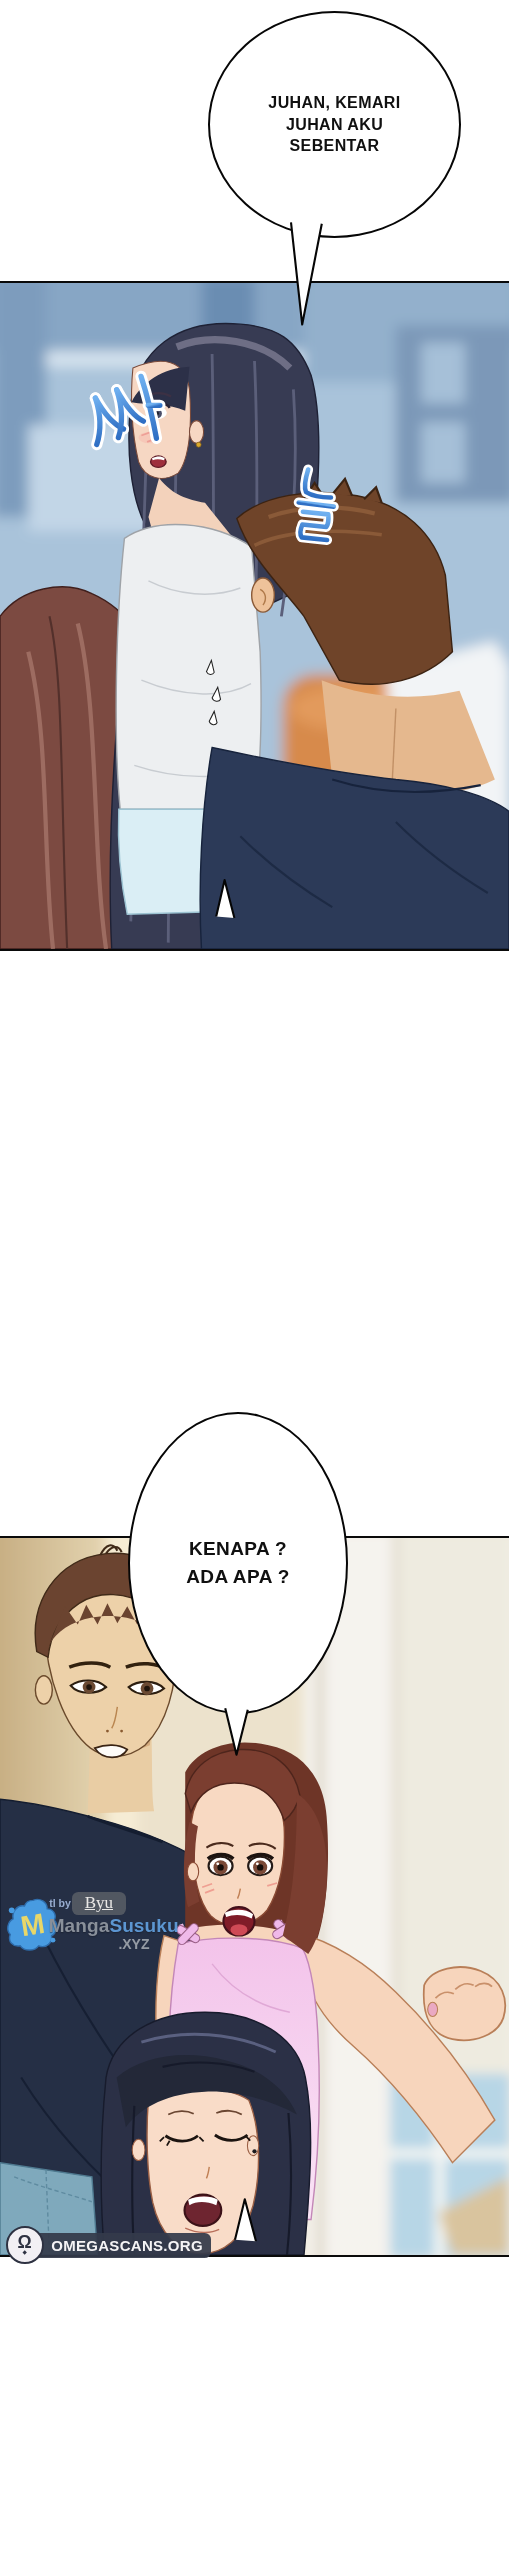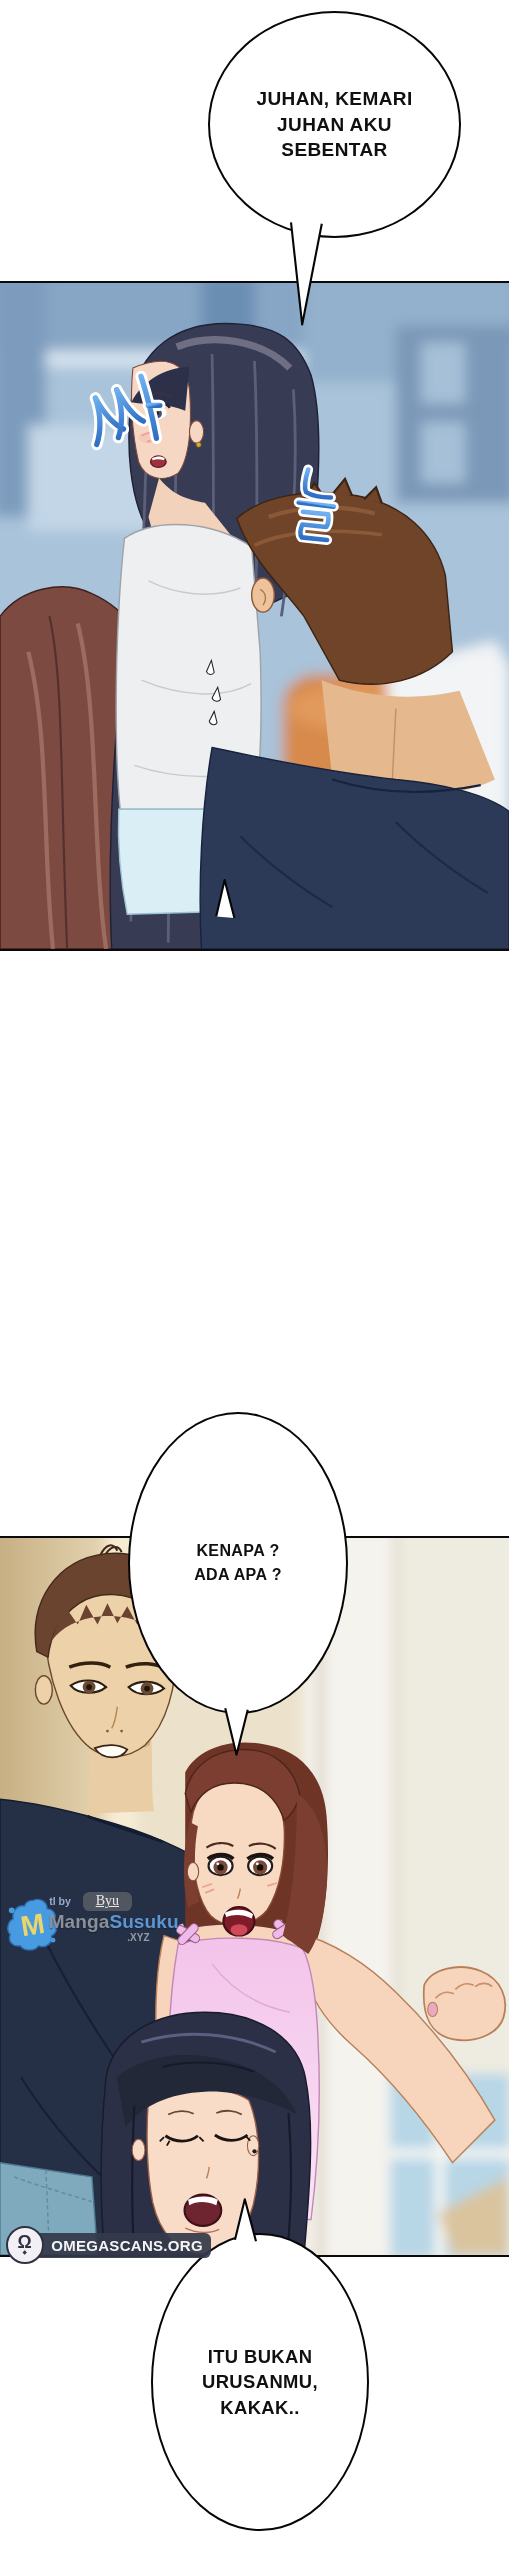--- a/index.html
+++ b/index.html
@@ -11,43 +11,43 @@
          border-top:2.8px solid #0a0a0a;border-bottom:2.8px solid #0a0a0a;background:#9db8d0;z-index:1;}
   #panel1{top:281px;height:670px;}
   #panel2{top:1536px;height:721px;background:#ece2cc;}
   .panel svg{display:block;width:100%;height:100%;}
 
   
   .bubble{position:absolute;background:#ffffff;border:2.1px solid #060606;border-radius:50%;
           display:flex;flex-direction:column;align-items:center;justify-content:center;
           z-index:5;font-weight:bold;text-align:center;color:#101010;letter-spacing:0.4px;}
   .bubble .ln{display:block;white-space:nowrap;}
-  #bubble-1{left:208px;top:10.6px;width:249px;height:223px;font-size:19px;line-height:1.32;}
+  #bubble-1{left:208px;top:10.6px;width:249px;height:223px;font-size:16px;line-height:1.32;}
   #bubble-2{left:146px;top:911px;width:140px;height:197px;font-size:20.5px;}
-  #bubble-3{left:128px;top:1412px;width:216px;height:298px;font-size:16px;line-height:1.5;}
+  #bubble-3{left:128px;top:1412px;width:216px;height:298px;font-size:19px;line-height:1.5;}
   #bubble-4{left:151px;top:2233px;width:214px;height:294px;font-size:18.4px;line-height:1.38;}
   .tail{position:absolute;z-index:6;overflow:visible;}
   #tail-1{left:284px;top:216px;}
   #tail-2{left:212px;top:877px;}
   #tail-3{left:221px;top:1704px;}
   #tail-4{left:229px;top:2195px;}
 
   
   #wm-msk{position:absolute;left:5.7px;top:1892px;width:148px;height:61px;z-index:7;opacity:.96;}
   #wm-msk .splat{position:absolute;left:0;top:4.2px;}
   #wm-msk .col{position:absolute;left:35px;top:0;width:113px;}
-  #wm-msk .row1{display:flex;align-items:center;gap:12px;margin-left:8.5px;}
+  #wm-msk .row1{display:flex;align-items:center;gap:1px;margin-left:8.5px;}
   #wm-msk .tlby{color:#9db2d6;font-size:10.6px;font-weight:bold;}
   #wm-msk .pill{background:rgba(90,95,102,.88);color:#f3f1ee;border-radius:6.4px;
-                padding:1.4px 12.7px;font-family:"Liberation Serif",serif;font-size:14px;text-decoration:underline;}
+                padding:1.4px 12.7px;font-family:"Liberation Serif",serif;font-size:17px;text-decoration:underline;}
   #wm-msk .row2{margin-top:0.7px;font-size:19px;font-weight:bold;letter-spacing:0.1px;
                 text-shadow:0 0.7px 1.4px rgba(20,24,34,.55);padding-left:8px;}
   #wm-msk .manga{color:#8e949e;}
   #wm-msk .susuku{color:#5f9bd8;}
-  #wm-msk .row3{text-align:right;color:#9aa0a8;font-size:10px;font-weight:bold;margin-top:-1.4px;padding-right:4.2px;}
+  #wm-msk .row3{text-align:right;color:#9aa0a8;font-size:14px;font-weight:bold;margin-top:-1.4px;padding-right:4.2px;}
 
   
   #wm-oms{position:absolute;left:5.7px;top:2225px;width:120px;height:41px;z-index:7;}
   #wm-oms .band{position:absolute;left:20px;top:7.8px;height:25px;border-radius:6.4px;
                 background:rgba(52,58,74,.93);color:#f5f4f6;font-weight:bold;font-size:15px;
                 letter-spacing:0.3px;display:flex;align-items:center;padding:0 8.5px 0 25.5px;}
   #wm-oms .circle{position:absolute;left:0;top:0.7px;width:38px;height:38px;border-radius:50%;
                   background:#f2f0f4;border:2.1px solid #2e3242;box-sizing:border-box;
                   display:flex;flex-direction:column;align-items:center;justify-content:center;
                   color:#2e3242;line-height:1;}
@@ -313,25 +313,20 @@
   </svg>
 
   <div id="bubble-3" class="bubble">
     <span class="ln">KENAPA ?</span>
     <span class="ln">ADA APA ?</span>
   </div>
   <svg id="tail-3" class="tail" width="31" height="55" viewBox="0 0 44 78">
     <path d="M6,6 L22,72 L38,8" fill="#ffffff" stroke="#060606" stroke-width="3" stroke-linejoin="round"></path>
   </svg>
 
-  <div id="bubble-4" class="bubble">
-    <span class="ln">ITU BUKAN</span>
-    <span class="ln">URUSANMU,</span>
-    <span class="ln">KAKAK..</span>
-  </div>
   <svg id="tail-4" class="tail" width="33" height="49" viewBox="0 0 46 70">
     <path d="M8,64 L22,6 L38,66" fill="#ffffff" stroke="#060606" stroke-width="3" stroke-linejoin="round"></path>
   </svg>
 
   <div id="wm-msk">
     <svg class="splat" width="54" height="57" viewBox="0 0 76 80">
       <path d="M38,6 C48,2 58,8 58,18 C66,18 72,26 68,34 C74,40 72,52 64,56 C66,66 56,74 46,70 C40,78 26,78 20,70 C10,72 2,64 6,54 C0,48 2,36 10,32 C8,22 16,12 26,14 C28,8 34,6 38,6 Z" fill="#4aa0e8" stroke="#2f6fb0" stroke-width="2"></path>
       <circle cx="8" cy="20" r="4" fill="#4aa0e8"></circle>
       <circle cx="66" cy="62" r="3.5" fill="#4aa0e8"></circle>
       <circle cx="14" cy="66" r="3" fill="#4aa0e8"></circle>

